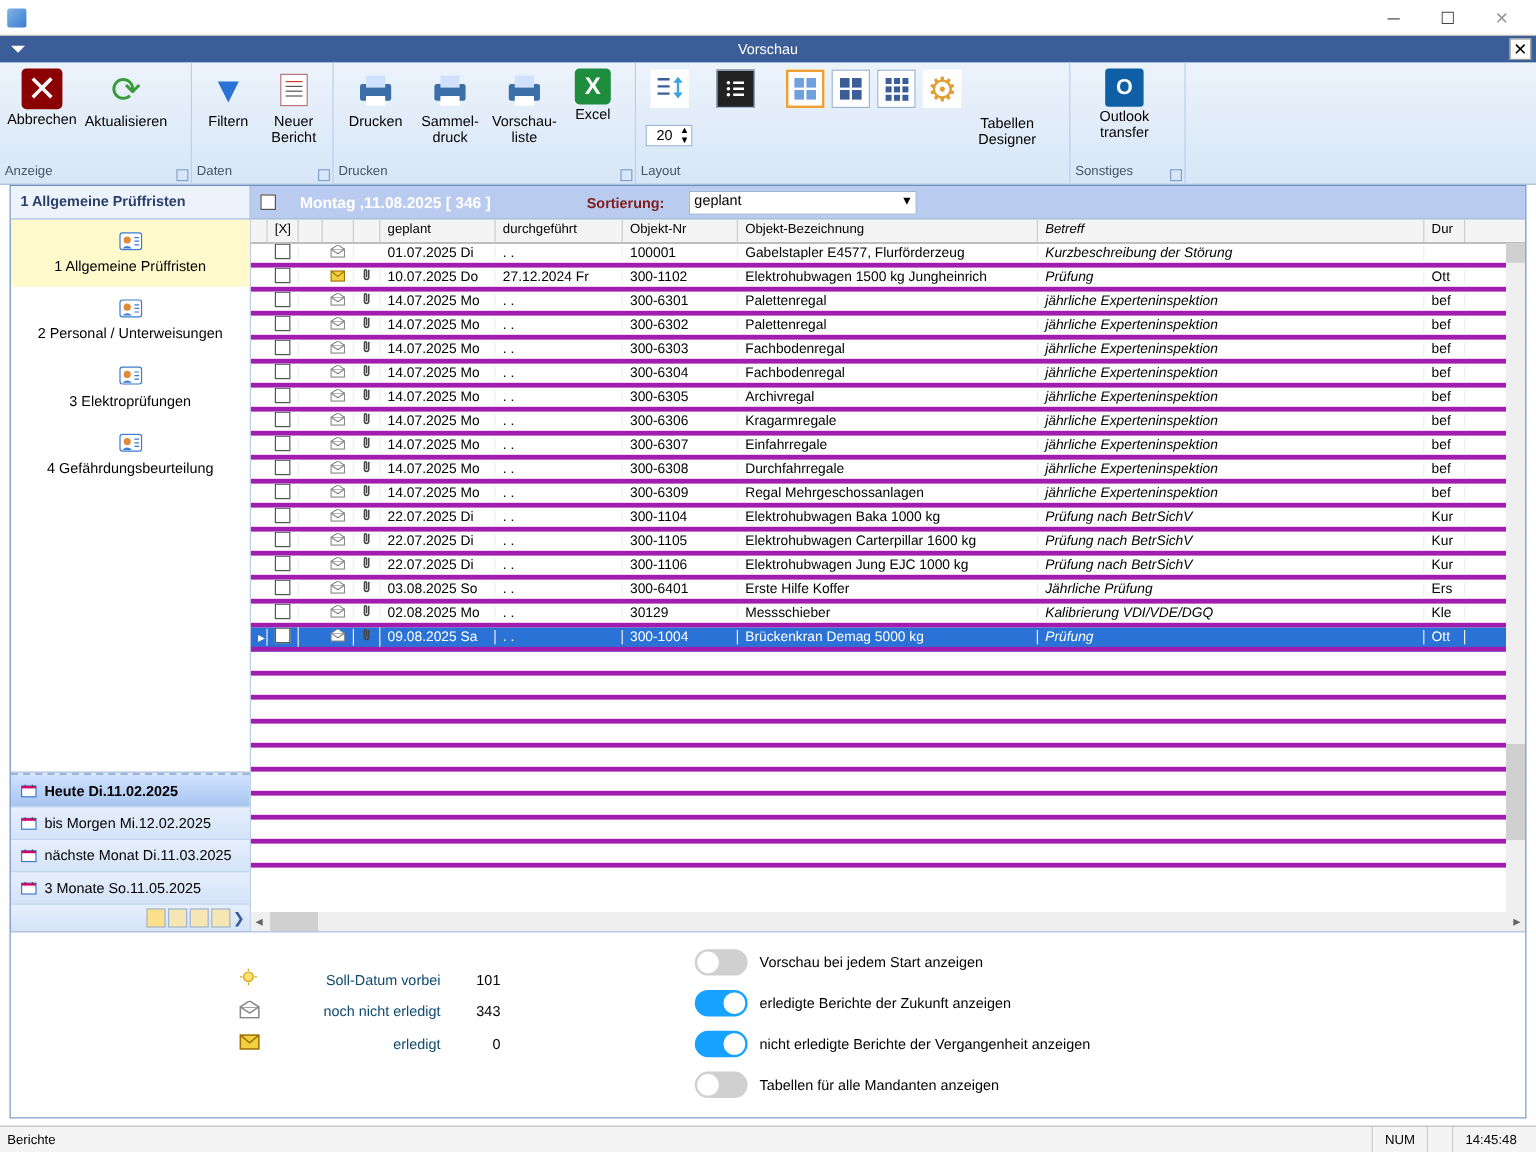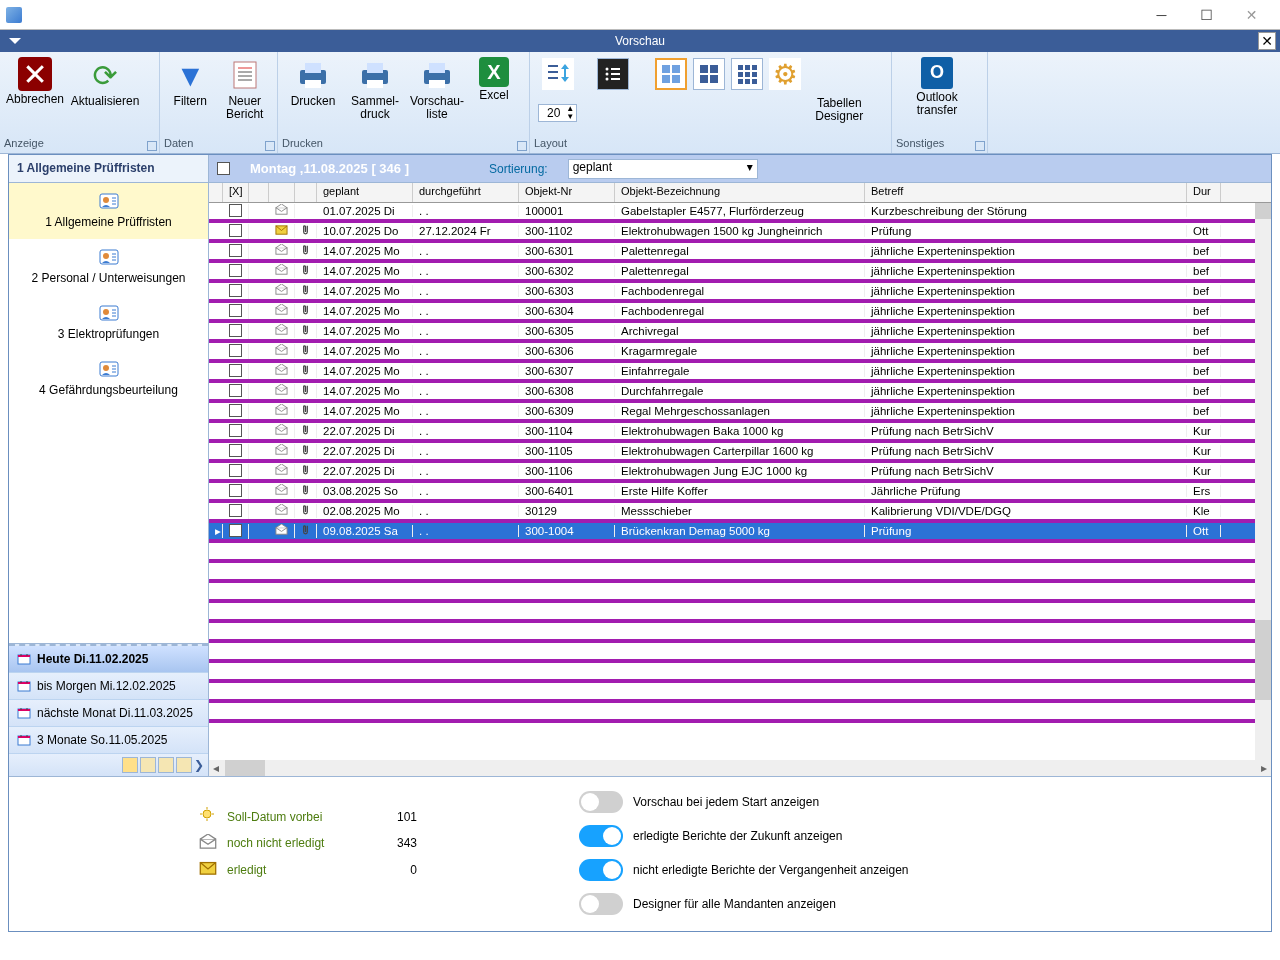--- a/index.html
+++ b/index.html
@@ -31,21 +31,21 @@
   .layout-buttons { display: flex; gap: 6px; align-items: flex-start; flex-wrap: nowrap; padding: 4px; }
   .layout-icon { width: 32px; height: 32px; border: 1px solid #9db6d6; background: #fff; display: flex; align-items: center; justify-content: center; font-size: 18px; color: #3b5d98; }
   .layout-icon.selected { border: 2px solid #f0a030; }
 
   
   .body-wrap { position: absolute; top: 154px; left: 8px; right: 8px; bottom: 28px; border: 1px solid #6b8fbf; background: #ecf3fb; display: flex; flex-direction: column; }
 
   
   .filter-bar { height: 28px; background: #b9ccef; display: flex; align-items: center; padding: 0 8px; gap: 20px; border-bottom: 1px solid #9db6d6; }
   .filter-bar .heading { color: #fff; font-weight: 600; font-size: 13px; }
-  .sort-label { color: #0369a1; margin-left: 60px; }
+  .sort-label { color: #7f1d1d; margin-left: 60px; font-weight: bold; }
   .sort-select { width: 190px; height: 20px; border: 1px solid #9db6d6; background: #fff; padding: 0 4px; }
   .sort-select .sel-arrow { float: right; }
 
   
   .main-split { flex: 1; display: flex; overflow: hidden; }
   .sidebar { width: 200px; border-right: 1px solid #9db6d6; display: flex; flex-direction: column; }
   .sidebar-title { background: #ecf3fb; padding: 6px 8px; font-weight: 600; color: #2b3f6b; border-bottom: 1px solid #9db6d6; }
   .category-list { flex: 1; background: #fff; border-bottom: 1px solid #9db6d6; overflow: auto; }
   .category-item { text-align: center; padding: 10px 4px; }
   .category-item.selected { background: #fff9cc; }
@@ -70,33 +70,33 @@
   .grid-row .cell { border-right: 1px solid #eee; padding: 0 6px; overflow: hidden; white-space: nowrap; font-size: 11.5px; }
   .col-marker { width: 14px; }
   .col-chk    { width: 26px; text-align: center; }
   .col-gap    { width: 20px; }
   .col-env    { width: 26px; text-align: center; }
   .col-att    { width: 22px; text-align: center; }
   .col-gep    { width: 96px; }
   .col-dur    { width: 106px; }
   .col-obj    { width: 96px; }
   .col-bez    { width: 250px; }
-  .col-bet    { width: 322px; }
+  .col-bet    { width: 322px; font-style: italic; }
   .col-durch  { width: 34px; }
   .grid-vscroll { position: absolute; right: 0; top: 20px; bottom: 16px; width: 16px; background: #efefef; }
   .grid-vscroll .thumb-top { position: absolute; top: 0; width: 100%; height: 16px; background: #d0d0d0; }
   .grid-vscroll .thumb-bot { position: absolute; bottom: 60px; width: 100%; height: 80px; background: #d0d0d0; }
   .grid-hscroll { height: 16px; background: #efefef; display: flex; align-items: center; }
   .grid-hscroll .thumb { height: 100%; background: #d0d0d0; }
 
   
   .footer-panel { height: 155px; border-top: 1px solid #9db6d6; background: #fff; display: flex; padding: 14px 40px; gap: 120px; align-items: flex-start; }
   .legend-col { display: flex; flex-direction: column; gap: 8px; padding-top: 16px; }
   .legend-row { display: flex; align-items: center; gap: 10px; }
-  .legend-row .lg-text { color: #4d7c0f; }
+  .legend-row .lg-text { color: #0c4a6e; text-align: right; }
   .legend-row .lg-num { width: 40px; text-align: right; color: #000; }
   .toggle-col { display: flex; flex-direction: column; gap: 12px; }
   .toggle-row { display: flex; align-items: center; gap: 10px; }
   .toggle { width: 44px; height: 22px; border-radius: 11px; background: #d0d0d0; position: relative; }
   .toggle.on { background: #17a2ff; }
   .toggle .knob { width: 18px; height: 18px; background: #fff; border-radius: 50%; position: absolute; top: 2px; left: 2px; transition: left .1s; }
   .toggle.on .knob { left: 24px; }
 
   
   .statusbar { position: absolute; left: 0; right: 0; bottom: 0; height: 22px; border-top: 1px solid #bbb; background: #f4f4f4; display: flex; align-items: center; padding: 0 6px; font-size: 11px; }
@@ -910,21 +910,28 @@
           <div class="toggle-row">
             <div class="toggle on">
               <div class="knob"></div>
             </div>
             <span>nicht erledigte Berichte der Vergangenheit anzeigen</span>
           </div>
           <div class="toggle-row">
             <div class="toggle ">
               <div class="knob"></div>
             </div>
-            <span>Designer für alle Mandanten anzeigen</span>
+            <span>Tabellen für alle Mandanten anzeigen</span>
           </div>
         </div>
     </div>
 
   </div>
 
+  <div class="statusbar">
+    <span>Berichte</span>
+    <span class="spacer"></span>
+    <span class="cell-sb">NUM</span>
+    <span class="cell-sb" style="width:20px"></span>
+    <span class="cell-sb">14:45:48</span>
+  </div>
 
 </div>
 
 </body></html>

